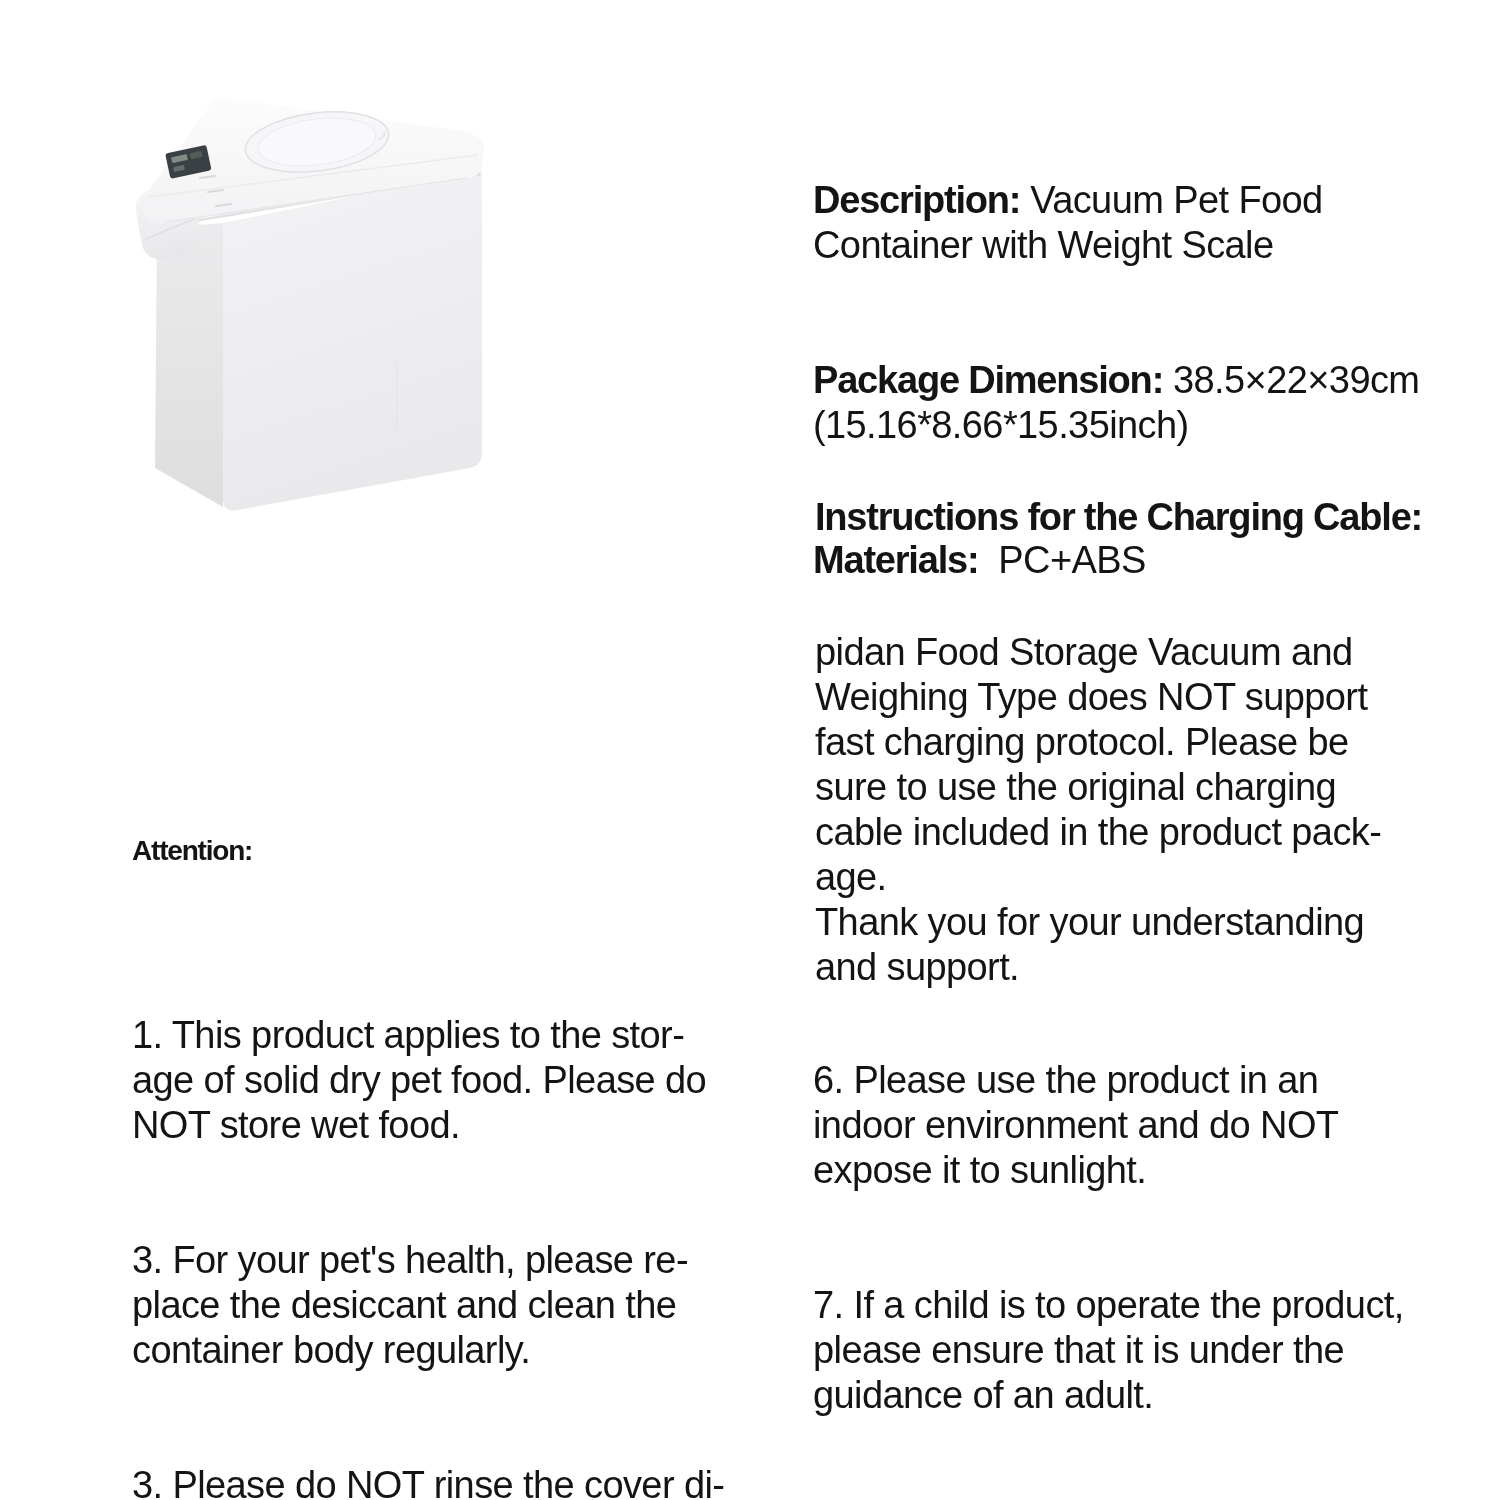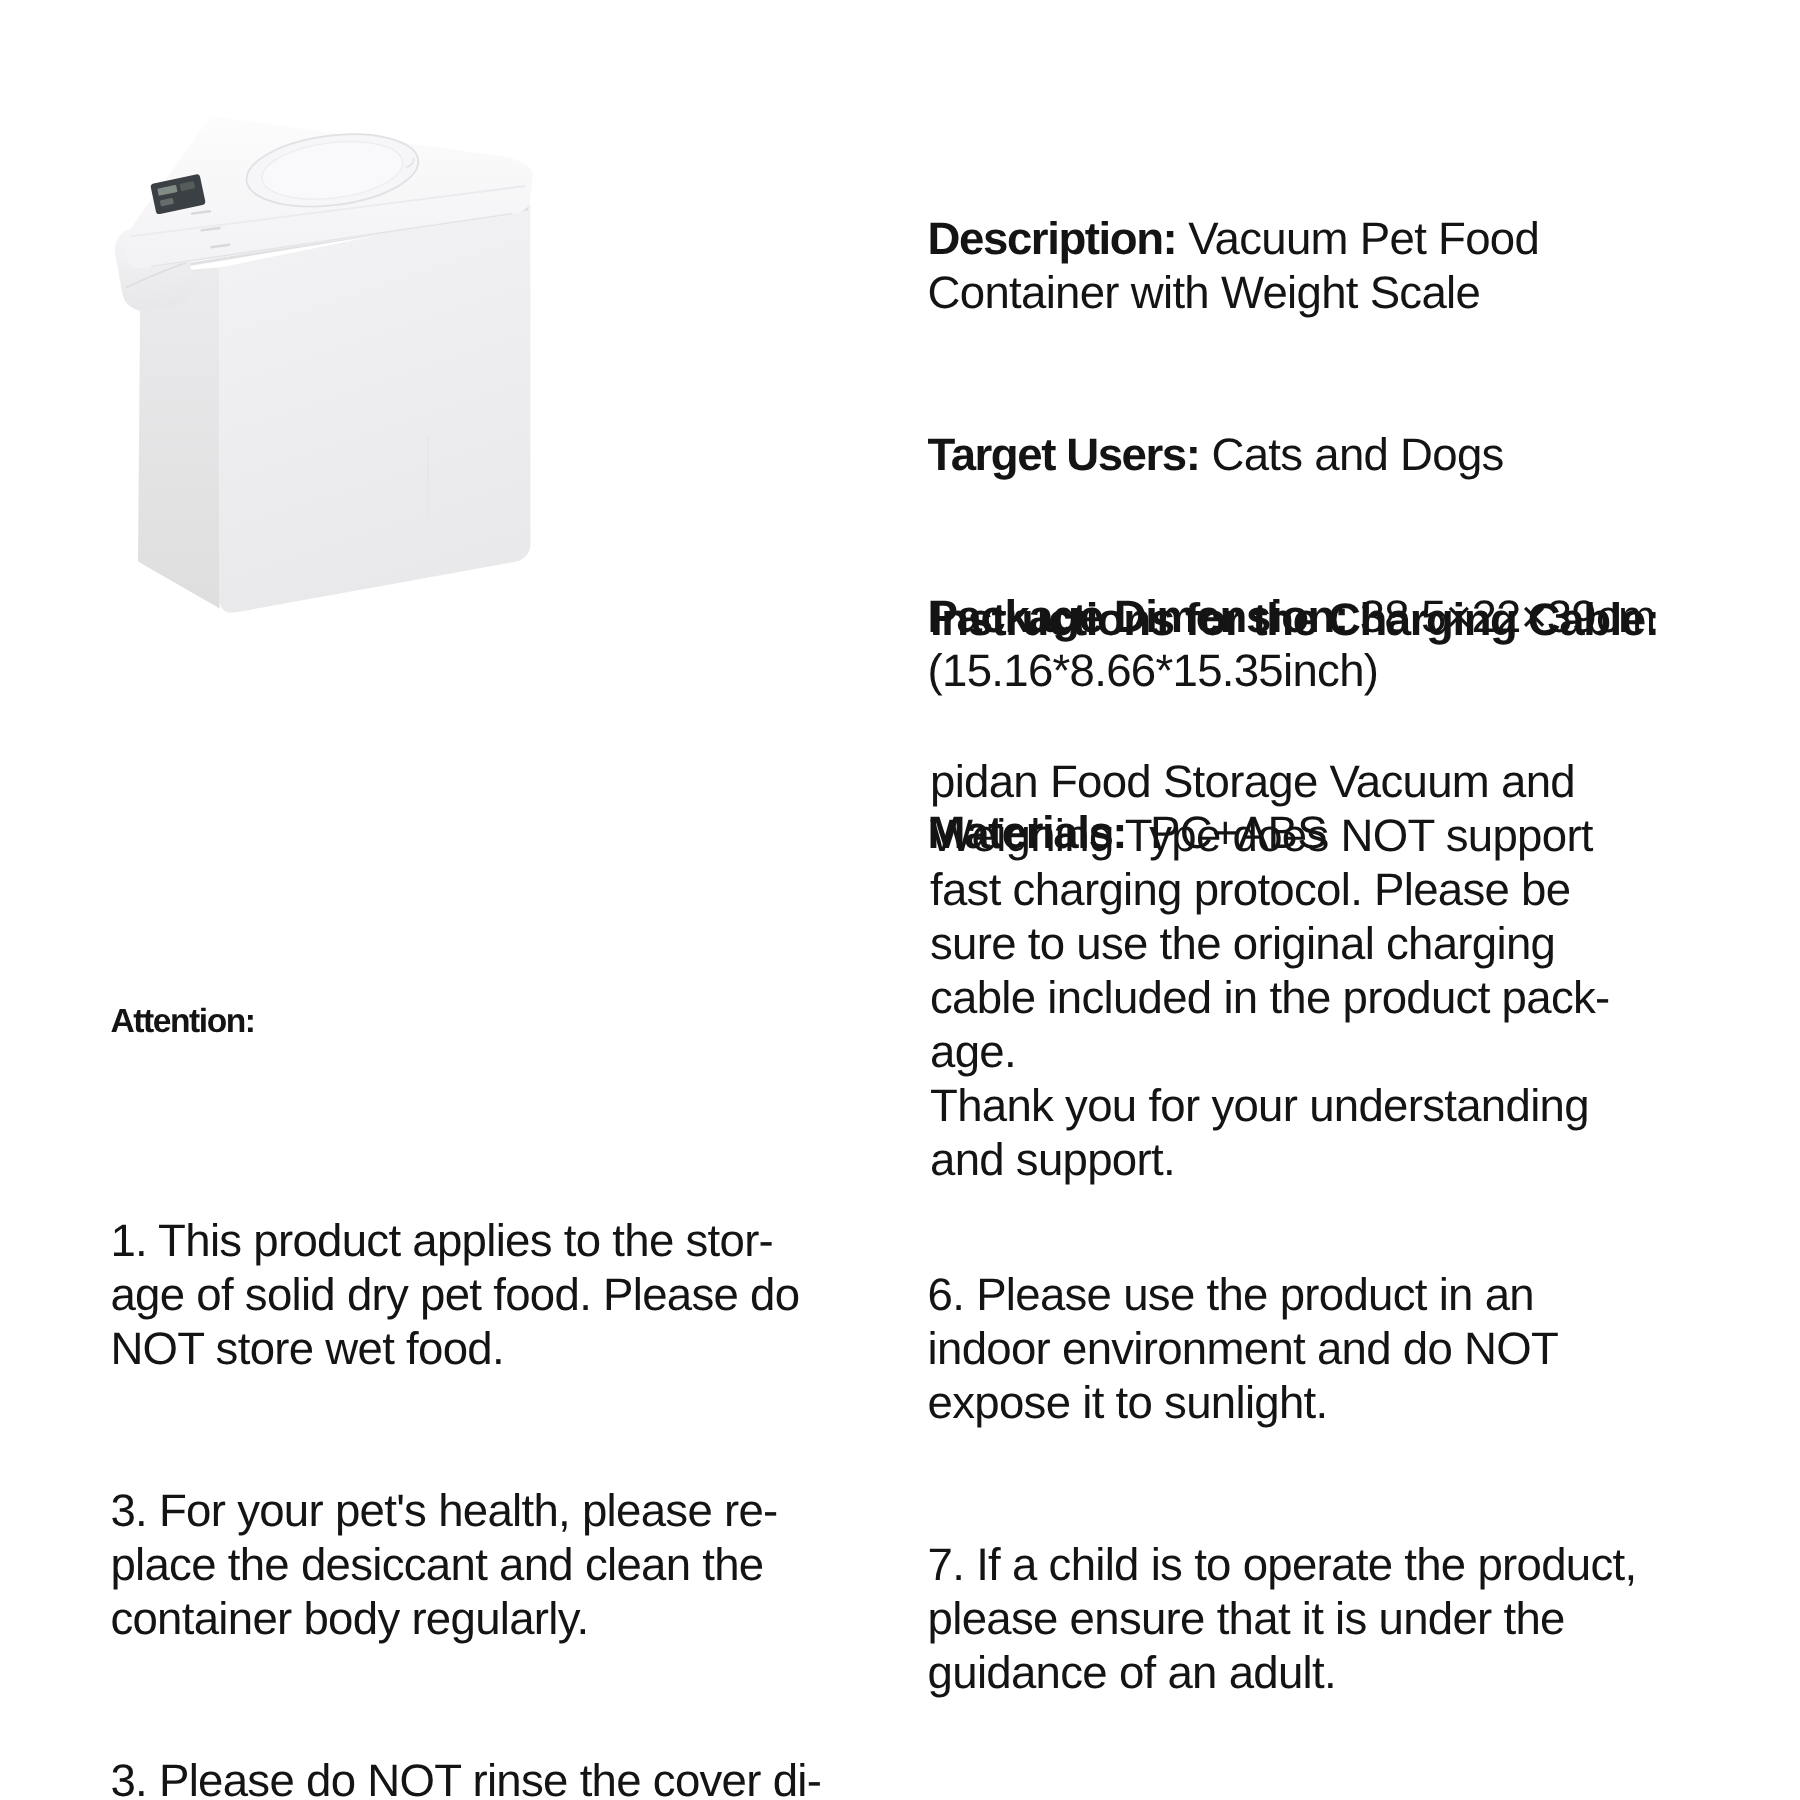--- a/index.html
+++ b/index.html
@@ -4,21 +4,21 @@
 <style>
   html, body { margin: 0; padding: 0; }
   body {
     width: 1500px; height: 1500px;
     background: #ffffff;
     position: relative;
     overflow: hidden;
     font-family: "Liberation Sans", "DejaVu Sans", sans-serif;
     color: #141414;
   }
-  .canvas { position: absolute; inset: 0; }
+  .canvas { position: absolute; inset: 0; margin-left: 40px; }
 
   
   .txt {
     position: absolute;
     font-size: 38px;
     line-height: 45px;
     letter-spacing: -0.6px;
     margin: 0;
     white-space: pre;
     color: #141414;
@@ -98,21 +98,20 @@
         <path d="M70 93 l15 -2"></path>
         <path d="M78 107 l15 -2"></path>
         <path d="M86 121 l15 -2"></path>
       </g>
     </svg>
   </figure>
 
   <section class="txt" style="left:773px; top:88px;">
     <p><b>Description:</b><span> Vacuum Pet Food
 Container with Weight Scale</span></p>
-    <p><b>Target Users:</b><span> Cats and Dogs</span></p>
     <p><b>Package Dimension:</b><span> 38.5×22×39cm
 (15.16*8.66*15.35inch)</span></p>
     <p><b>Materials:</b><span>  PC+ABS</span></p>
   </section>
 
   <section class="txt" style="left:775px; top:405px;">
     <p class="b">Instructions for the Charging Cable:</p>
     <p>pidan Food Storage Vacuum and
 Weighing Type does NOT support
 fast charging protocol. Please be

